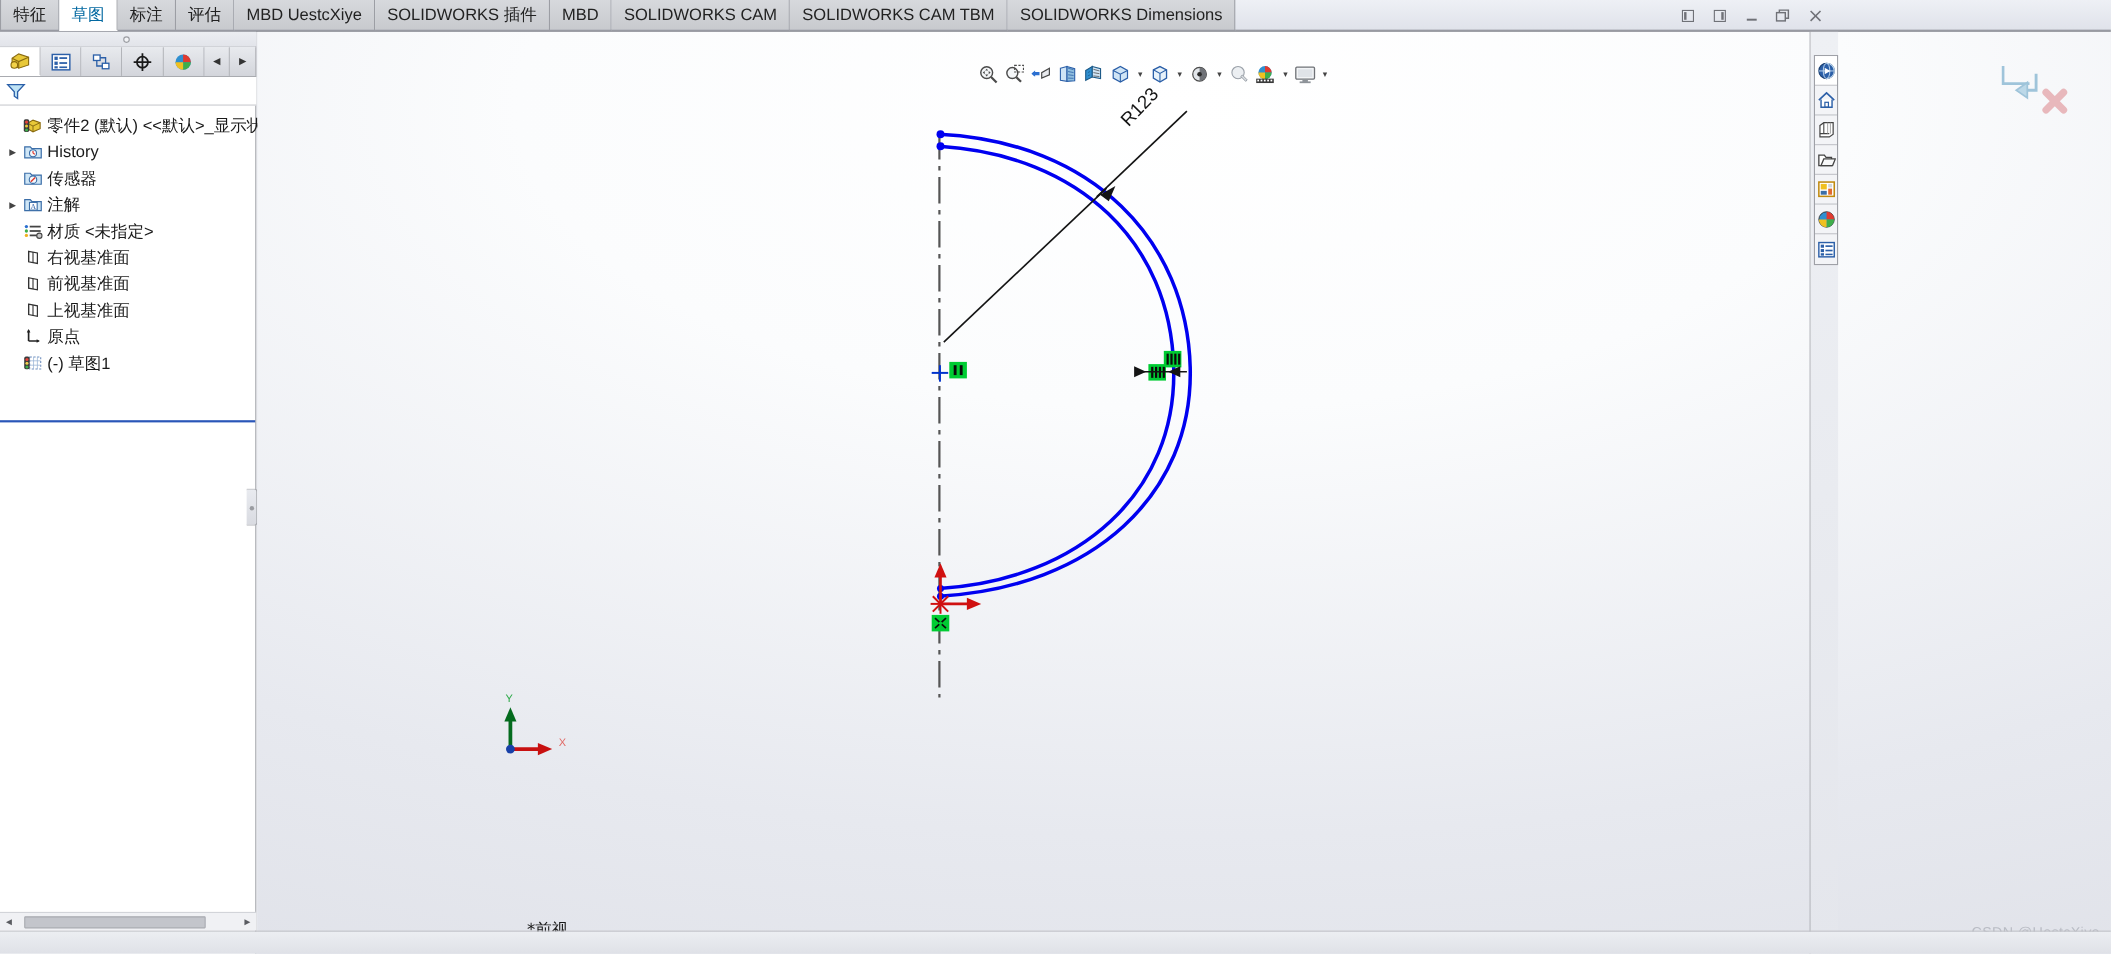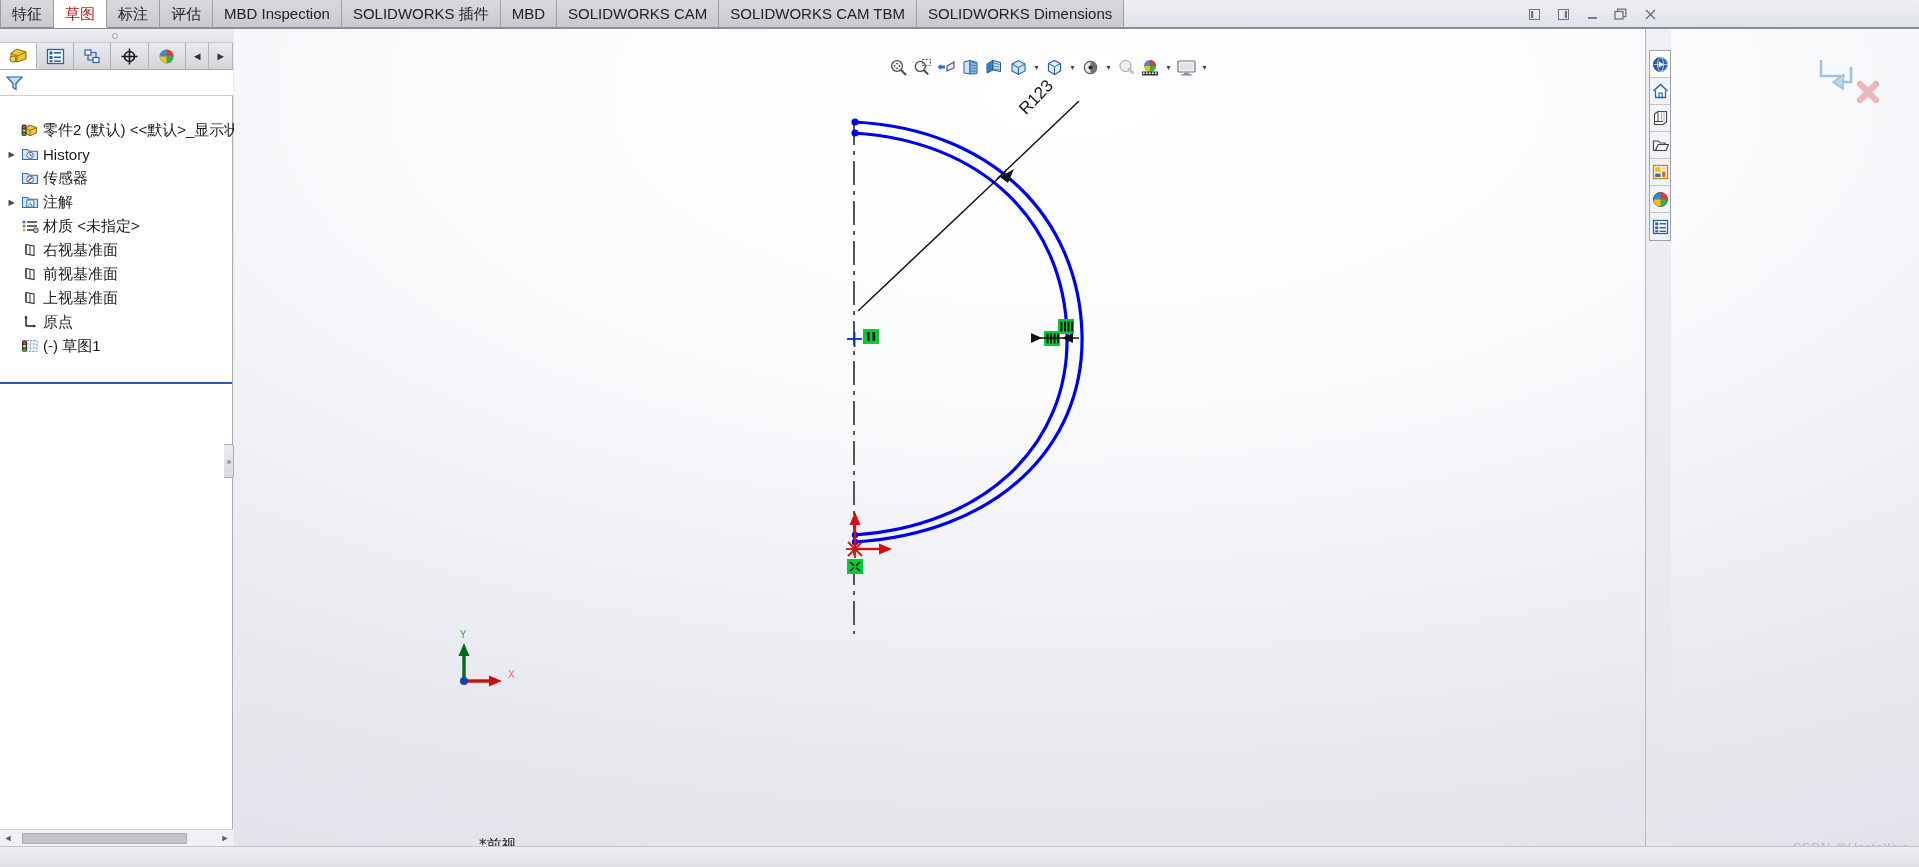--- a/index.html
+++ b/index.html
@@ -25,21 +25,21 @@
     background: linear-gradient(#d7d9dd, #c8cace);
     border-right: 1px solid #9c9ea4;
     border-bottom: 1px solid #8b8d94;
     cursor: default; white-space: nowrap;
     line-height: 1;
   }
   .tab:first-child { border-left: 1px solid #9c9ea4; }
   .tab.active {
     background: #ffffff;
     border-bottom: 1px solid #ffffff;
-    color: #b91c1c;
+    color: #0369a1;
   }
   #tabbar-fill { flex: 1; border-bottom: 1px solid #8b8d94; background: transparent; }
 
   
   #winbtns {
     position: absolute; right: 6px; top: 0; height: 28px;
     display: flex; align-items: center; gap: 12px; padding-right: 6px;
   }
   .winbtn {
     width: 17px; height: 17px;
@@ -81,21 +81,21 @@
     background: linear-gradient(#e8eaee, #d3d5db);
     border-right: 1px solid #b2b4b9; font-size: 11px; color: #333;
     cursor: default;
   }
   #lp-filter {
     position: absolute; left: 0; top: 41px; width: 233px; height: 26px;
     border-bottom: 1px solid #c9cbd0; background: #fff;
     display: flex; align-items: center; padding-left: 5px;
   }
   #lp-tree {
-    position: absolute; left: 0; top: 86px; width: 233px; height: 290px;
+    position: absolute; left: 0; top: 70px; width: 233px; height: 290px;
     padding-top: 3px;
   }
   .treerow {
     display: flex; align-items: center; height: 24px;
     font-size: 15px; color: #1a1a1a; white-space: nowrap;
     cursor: default; padding-left: 4px;
   }
   .tw-arrow { width: 15px; text-align: center; font-size: 8px; color: #444; flex: 0 0 15px; }
   .tw-icon { width: 22px; display: flex; align-items: center; justify-content: center; flex: 0 0 22px; }
   .tw-label { padding-left: 2px; }
@@ -180,21 +180,21 @@
 </head>
 <body>
 
 <div id="app">
 
   <div id="tabbar">
     <div class="tab">特征</div>
     <div class="tab active">草图</div>
     <div class="tab">标注</div>
     <div class="tab">评估</div>
-    <div class="tab">MBD Inspection</div>
+    <div class="tab">MBD UestcXiye</div>
     <div class="tab">SOLIDWORKS 插件</div>
     <div class="tab">MBD</div>
     <div class="tab">SOLIDWORKS CAM</div>
     <div class="tab">SOLIDWORKS CAM TBM</div>
     <div class="tab">SOLIDWORKS Dimensions</div>
     <div id="tabbar-fill"></div>
   </div>
 
   <div id="winbtns">
     <div class="winbtn">

